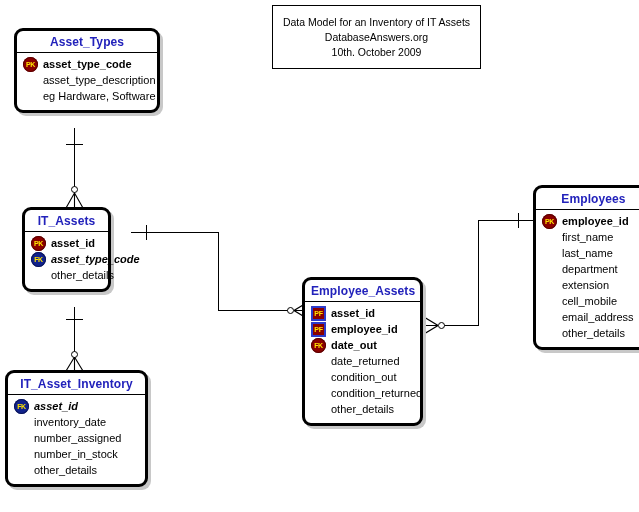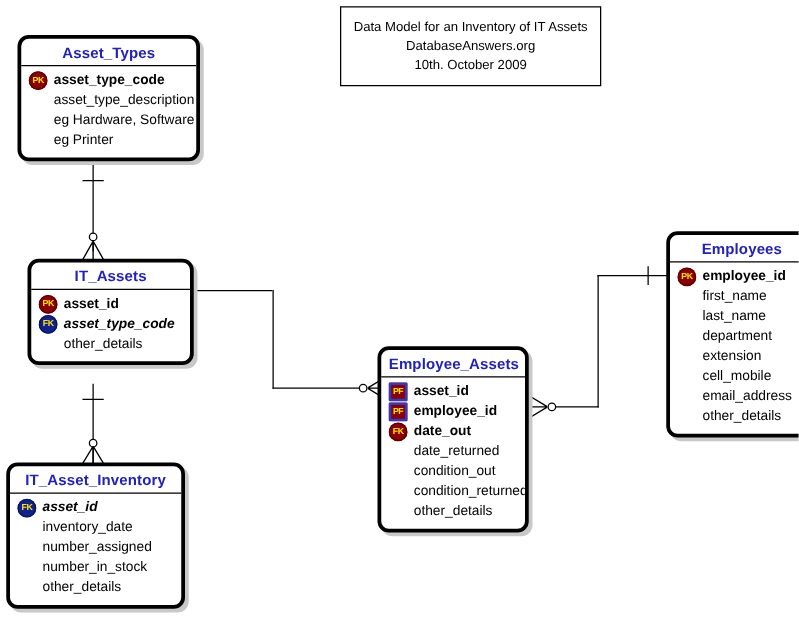--- a/index.html
+++ b/index.html
@@ -191,28 +191,24 @@
         <span class="attr-label">asset_type_code</span>
       </div>
       <div class="attr plain">
         <span class="attr-icon blank"></span>
         <span class="attr-label">asset_type_description</span>
       </div>
       <div class="attr plain">
         <span class="attr-icon blank"></span>
         <span class="attr-label">eg Hardware, Software</span>
       </div>
-      <div class="attr plain">
-        <span class="attr-icon blank"></span>
-        <span class="attr-label">eg Printer</span>
-      </div>
-    </div>
-  </div>
-
-  <div class="entity" style="left:22px; top:207px; width:133px;">
+    </div>
+  </div>
+
+  <div class="entity" style="left:22px; top:207px; width:89px;">
     <div class="entity-title">IT_Assets</div>
     <div class="attr-list">
       <div class="attr key">
         <span class="attr-icon">
             <span class="glyph pk">PK</span>
           </span>
         <span class="attr-label">asset_id</span>
       </div>
       <div class="attr key fkitalic">
         <span class="attr-icon">

